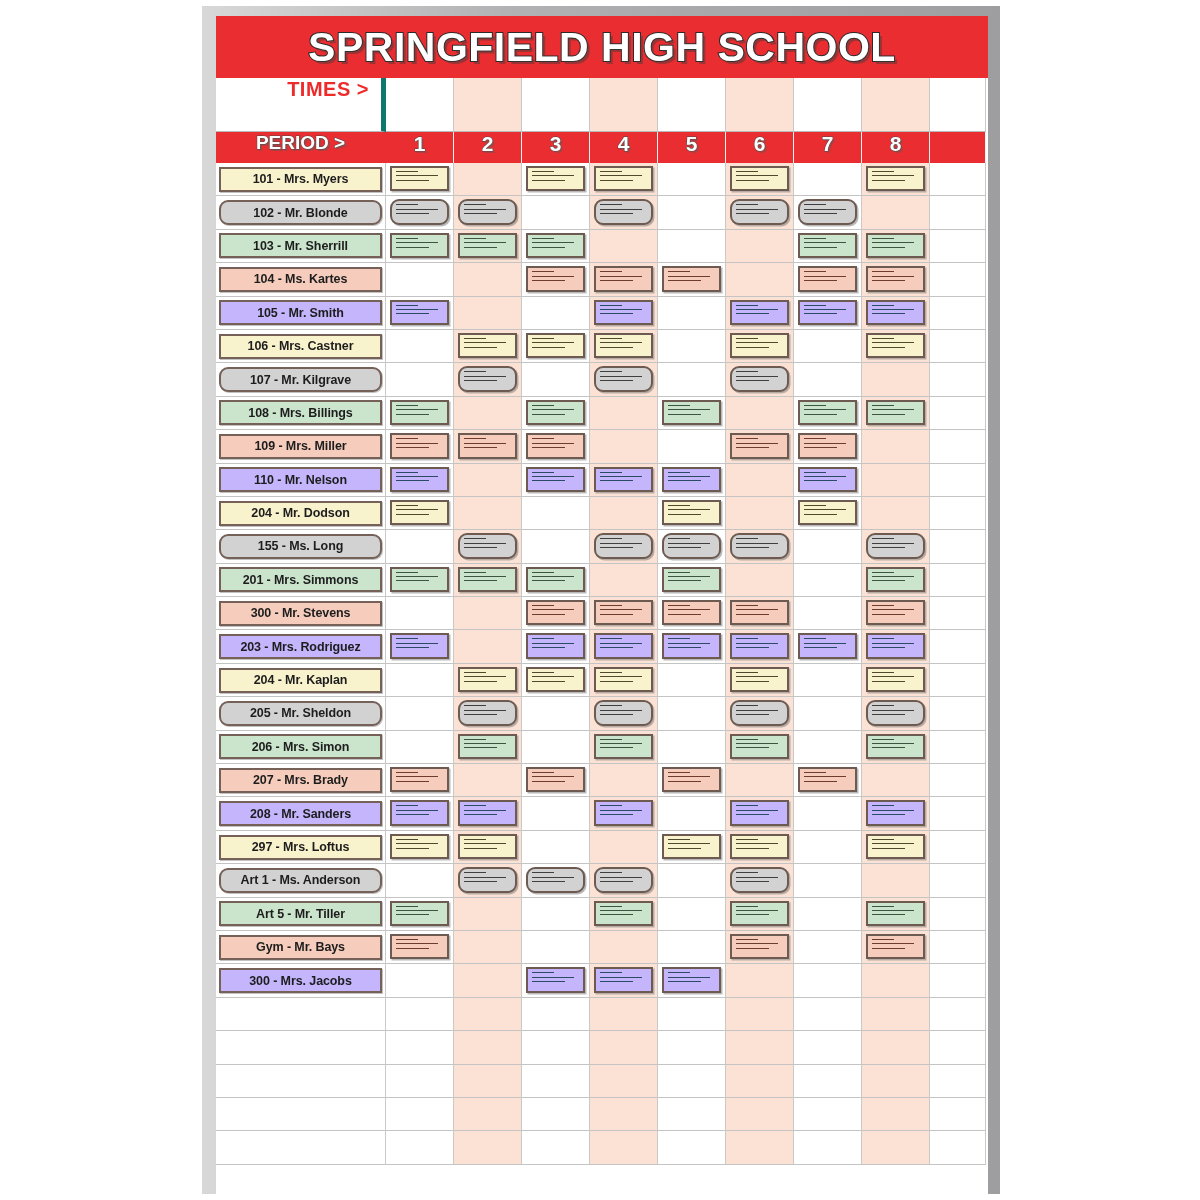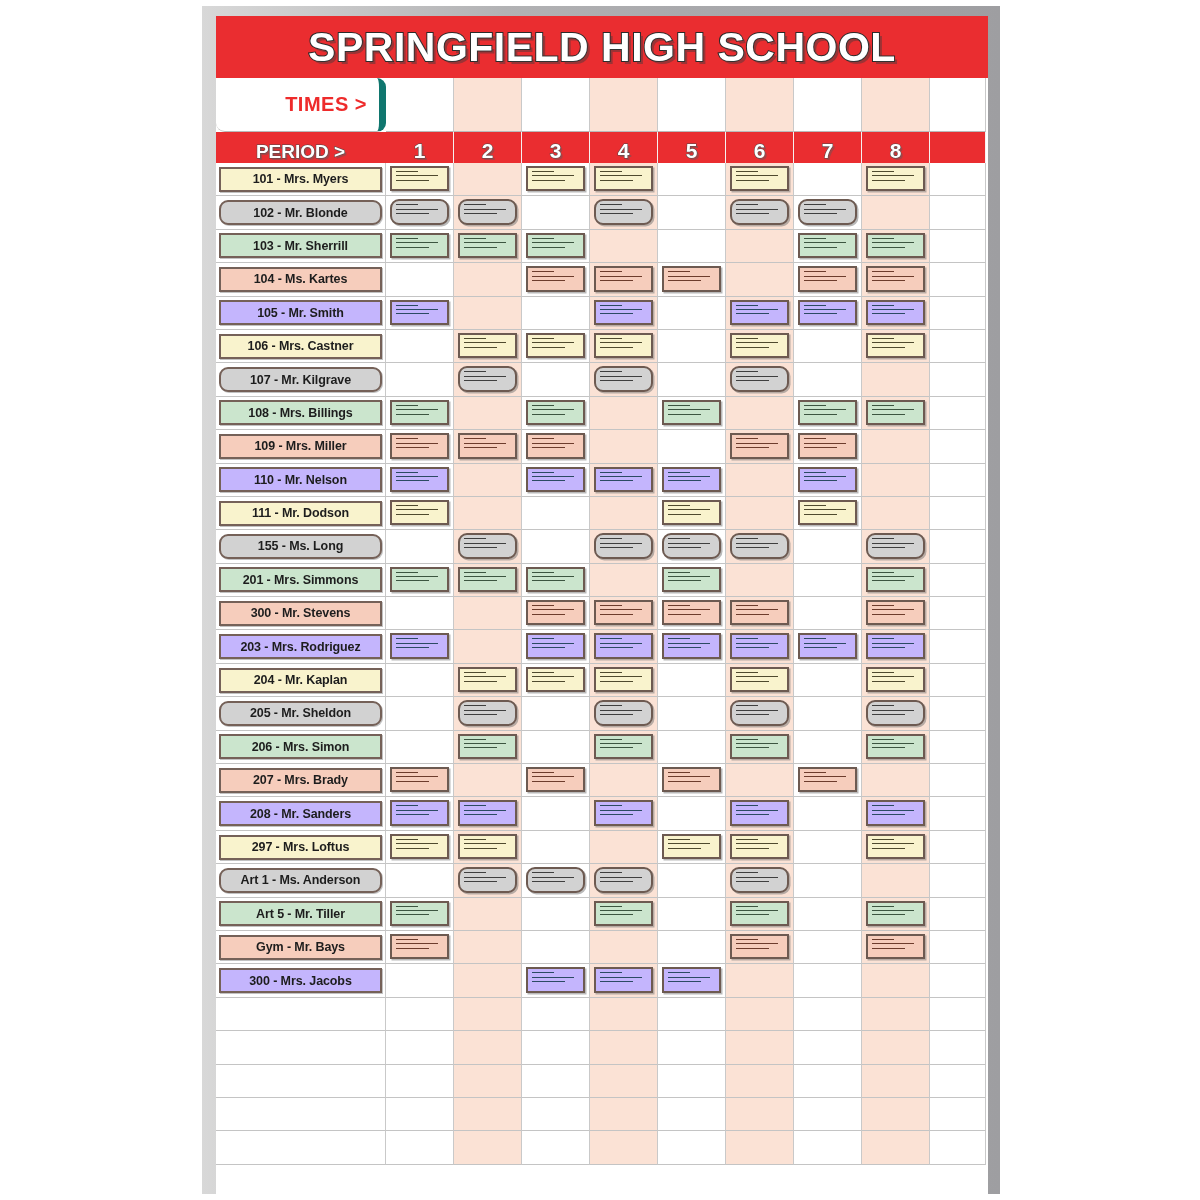--- a/index.html
+++ b/index.html
@@ -53,36 +53,35 @@
   
   .times-row .cell{
     height:54px;
     border-right:1px solid #c9c9c9;
     border-bottom:1px solid #b9b9b9;
     box-sizing:border-box;
     background:#ffffff;
   }
   .times-row .cell.tint{background:#fbe2d5;}
   .times-row .lbl{
-    border-right:7px solid #0f766e;
-    display:flex;align-items:center;justify-content:flex-end;
+    border-right:5px solid #0f766e;
+    display:flex;align-items:flex-start;justify-content:flex-end;
     padding-right:12px;
     box-sizing:border-box;
-    border-radius:9px;
   }
   #times-label{
     color:#ee2b2b;font-weight:bold;font-size:20px;letter-spacing:.5px;
   }
 
   
   .period-row > div{
     height:31px;
     background:#ea2d30;
     box-sizing:border-box;
-    display:flex;align-items:flex-end;justify-content:center;
+    display:flex;align-items:flex-start;justify-content:center;
     border-right:1px solid #ea2d30;
   }
   .period-row .pcell{border-right:1px solid #f6f0f0;}
   .period-row .plabel{
     justify-content:center;
     font-size:19px;font-weight:bold;color:#ffffff;
     -webkit-text-stroke:1px #4a4a4a;
     paint-order:stroke fill;
     text-shadow:2px 2px 0 rgba(90,90,90,.45);
   }
@@ -617,21 +616,21 @@
               <div class="ln l1"></div>
               <div class="ln l2"></div>
               <div class="ln l3"></div>
             </div>
           </div>
           <div class="tint"></div>
           <div></div>
         </div>
         <div class="grid body-row">
           <div class="rowlabel">
-            <div class="plate c-yellow">111 - Mr. Dodson</div>
+            <div class="plate c-yellow">204 - Mr. Dodson</div>
           </div>
           <div class="">
             <div class="card c-yellow">
               <div class="ln l1"></div>
               <div class="ln l2"></div>
               <div class="ln l3"></div>
             </div>
           </div>
           <div class="tint"></div>
           <div class=""></div>

